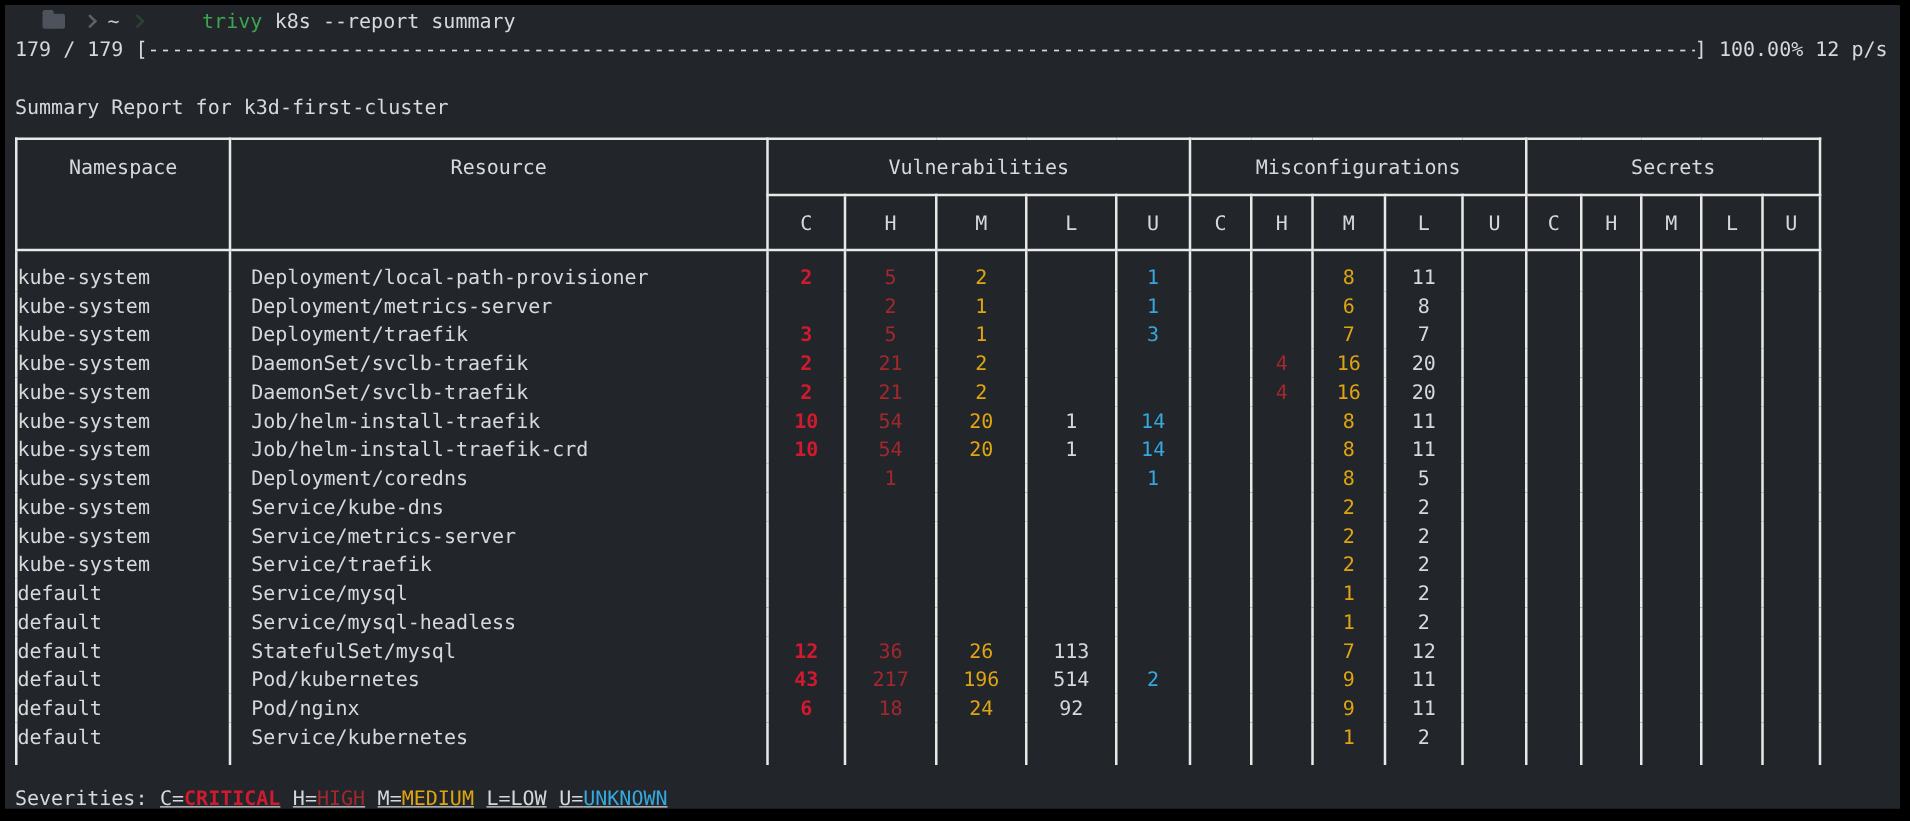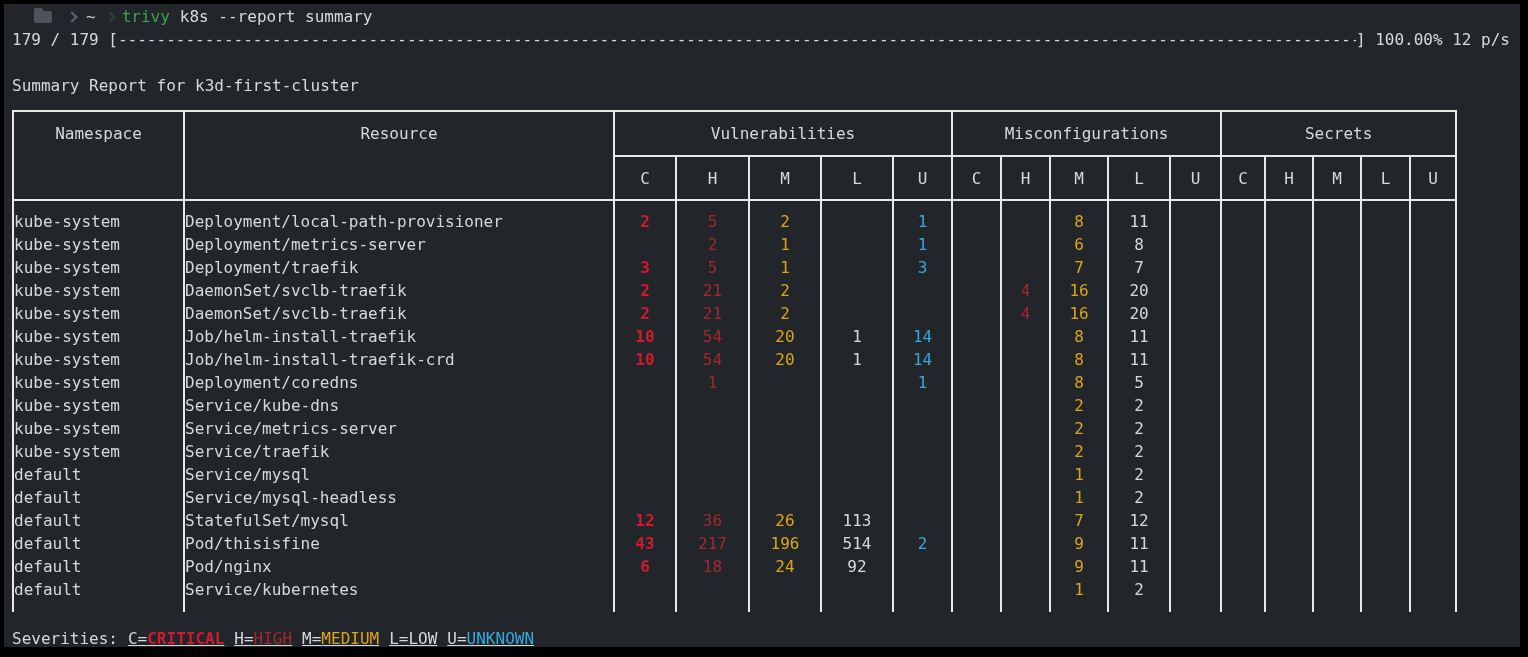--- a/index.html
+++ b/index.html
@@ -31,40 +31,40 @@
   
   .prompt-line{display:flex;align-items:center;height:23px;}
   .folder-icon{display:inline-block;width:18px;height:12px;background:var(--icon-gray);
     border-radius:2px;position:relative;margin:0 14px 0 22px;}
   .folder-icon::before{content:"";position:absolute;top:-3px;left:0;width:9px;height:4px;
     background:var(--icon-gray);border-radius:2px 2px 0 0;}
   .chev{display:inline-block;width:8px;height:8px;border-top:2px solid var(--chev-gray);
     border-right:2px solid var(--chev-gray);transform:rotate(45deg);margin:0 10px 0 2px;}
   .chev.dark{border-color:var(--chev-dark);margin:0 8px 0 6px;}
   .tilde{color:#c6c9cd;margin-right:4px;}
-  .cmd-program{color:var(--green);margin-right:10px;}
+  .cmd-program{color:var(--green);margin-right:10px;margin-left:40px;}
   .cmd-args{color:var(--fg);text-align:right;}
   
   .progress-line{display:flex;height:23px;}
   .progress-line .dashes{flex:1 1 auto;overflow:hidden;white-space:nowrap;}
   .blank{height:23px;}
   .title-line{height:23px;}
   
   table{border-collapse:collapse;table-layout:fixed;width:1443px;margin-top:13px;}
   th,td{border:2px solid var(--border);font-weight:normal;padding:0;
     font-size:16px;line-height:23px;color:var(--fg);}
   thead th{text-align:center;}
   .gh{height:45px;vertical-align:middle;}
   .rowspan-th{vertical-align:top;padding-top:10px;}
   .sev-th{height:44px;vertical-align:middle;}
   tbody td{border-top:none;border-bottom:none;}
   tbody tr:first-child td{padding-top:9px;}
   tbody tr:last-child td{padding-bottom:11px;}
   td.cell-ns{text-align:left;}
-  td.cell-res{text-align:left;}
+  td.cell-res{padding-left:16px;text-align:left;}
   td.num{text-align:center;}
   .sev-crit{color:var(--crit);}
   .sev-high{color:var(--high);}
   .sev-med{color:var(--med);}
   .sev-low{color:var(--low);}
   .sev-unk{color:var(--unk);}
   .b{font-weight:bold;}
   
   .legend{margin-top:15px;display:flex;}
   .legend .lg-label{margin-right:10px;}
@@ -402,21 +402,21 @@
           <td class="num sev-low">12</td>
           <td class="num sev-unk"></td>
           <td class="num sev-crit b"></td>
           <td class="num sev-high"></td>
           <td class="num sev-med"></td>
           <td class="num sev-low"></td>
           <td class="num sev-unk"></td>
         </tr>
         <tr>
           <td class="cell-ns">default</td>
-          <td class="cell-res">Pod/thisisfine</td>
+          <td class="cell-res">Pod/kubernetes</td>
           <td class="num sev-crit b">43</td>
           <td class="num sev-high">217</td>
           <td class="num sev-med">196</td>
           <td class="num sev-low">514</td>
           <td class="num sev-unk">2</td>
           <td class="num sev-crit b"></td>
           <td class="num sev-high"></td>
           <td class="num sev-med">9</td>
           <td class="num sev-low">11</td>
           <td class="num sev-unk"></td>

